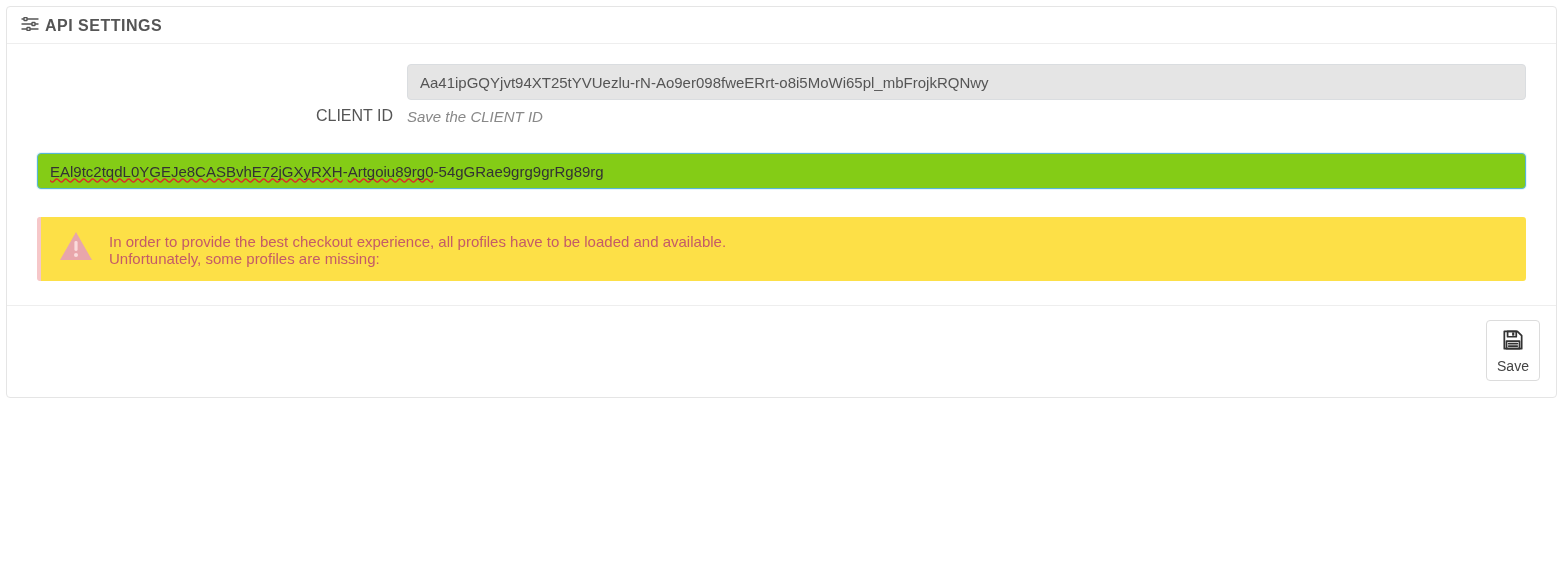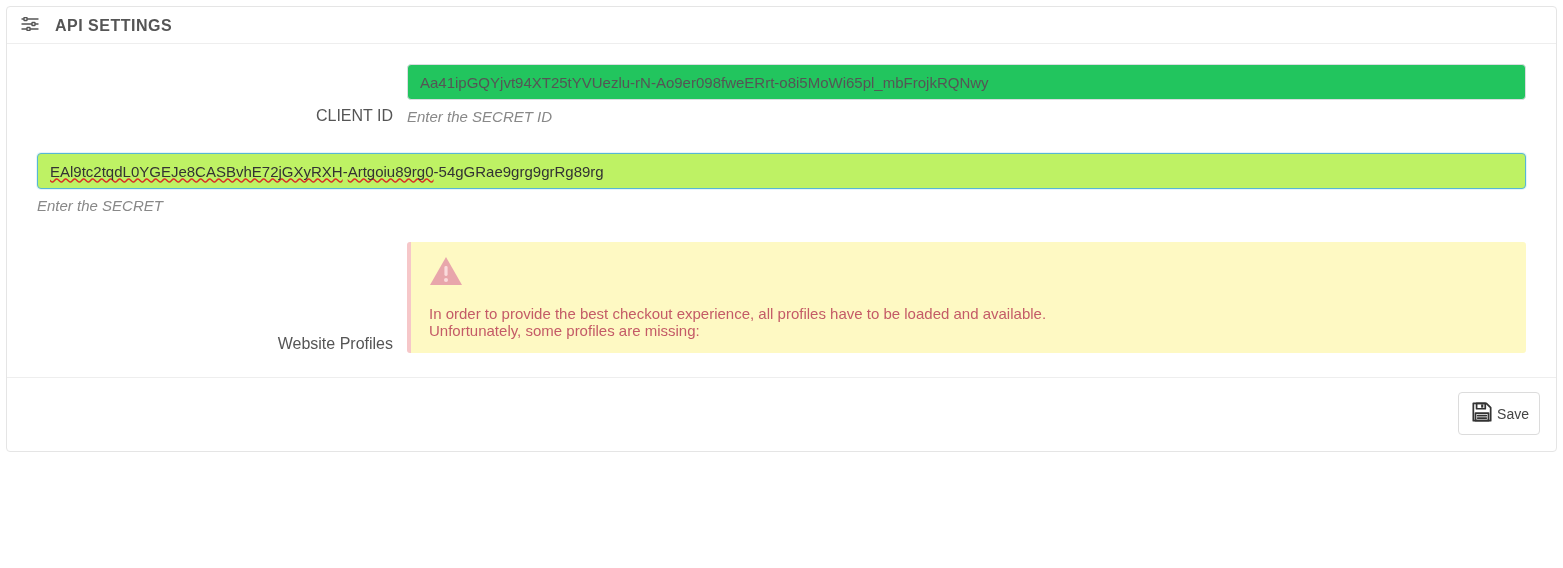--- a/index.html
+++ b/index.html
@@ -13,21 +13,21 @@
   .panel {
     margin: 6px;
     border: 1px solid #e5e5e5;
     border-radius: 4px;
     width: 1551px;
     background: #fff;
   }
   .panel-header {
     display: flex;
     align-items: flex-end;
-    gap: 16px;
+    gap: 6px;
     padding: 10px 14px 8px 14px;
     border-bottom: 1px solid #eee;
   }
   .panel-title {
     font-size: 16px;
     font-weight: 600;
     letter-spacing: .5px;
     color: #555;
   }
   .panel-body {
@@ -50,47 +50,46 @@
   .form-field {
     flex: 1;
     min-width: 0;
   }
   .text-input {
     width: 100%;
     height: 36px;
     padding: 6px 12px;
     font-size: 15px;
     color: #555;
-    background: #22c55e;
+    background: #e5e5e5;
     border: 1px solid #dadde0;
     border-radius: 4px;
     font-family: inherit;
   }
   .text-input.focused {
-    background: #bef264;
+    background: #84cc16;
     border: 1px solid #56b7d6;
     box-shadow: 0 0 0 1px rgba(86,183,214,.15);
     color: #333;
   }
   .help-text {
     margin-top: 8px;
     font-style: italic;
     font-size: 15px;
     color: #888;
   }
   .alert {
-    background: #fef9c3;
+    background: #fde047;
     border-left: 4px solid #f6c7c9;
     border-radius: 3px;
     padding: 16px 18px 14px 18px;
     color: #c45b67;
     font-size: 15px;
     display: flex;
     gap: 16px;
-    flex-direction: column;
   }
   .alert .alert-icon {
     flex: 0 0 auto;
     margin-top: -2px;
   }
   .alert-body { flex: 1; }
   .alert-body p { margin: 0; }
   .alert-body p.gap { }
   .alert-body ul {
     margin: 6px 0 0 0;
@@ -104,21 +103,21 @@
     display: flex;
     justify-content: flex-end;
   }
   .btn-save {
     border: 1px solid #dcdcdc;
     background: #fff;
     border-radius: 4px;
     padding: 6px 10px 6px 10px;
     cursor: pointer;
     display: flex;
-    flex-direction: row;
+    flex-direction: column;
     align-items: center;
     gap: 2px;
     font-size: 14px;
     color: #444;
     font-family: inherit;
     min-width: 54px;
   }
 
   .spellcheck {
     text-decoration: underline wavy #d93025;
@@ -145,39 +144,37 @@
     </span>
     <span class="panel-title">API SETTINGS</span>
   </div>
 
   <div class="panel-body">
 
     <div class="form-row">
       <div class="form-label">CLIENT ID</div>
       <div class="form-field">
         <input type="text" class="text-input" value="Aa41ipGQYjvt94XT25tYVUezlu-rN-Ao9er098fweERrt-o8i5MoWi65pl_mbFrojkRQNwy" style="">
-        <div class="help-text">Enter the SECRET ID</div>
+        <div class="help-text">Save the CLIENT ID</div>
       </div>
     </div>
 
     <div class="form-row">
       <div class="form-field">
         <div class="text-input focused" contenteditable="true" spellcheck="false" style="display: flex; align-items: center; white-space: nowrap; overflow: hidden;">
           <span class="spellcheck">EAl9tc2tqdL0YGEJe8CASBvhE72jGXyRXH</span>
             <span>-</span>
             <span class="spellcheck">Artgoiu89rg0</span>
             <span>-</span>
             <span>54gGRae9grg9grRg89rg</span>
         </div>
-        <div class="help-text">Enter the SECRET</div>
       </div>
     </div>
 
     <div class="form-row alerts">
-      <div class="form-label">Website Profiles</div>
       <div class="form-field">
         <div class="alert">
           <span class="alert-icon">
             <svg width="34" height="30" viewBox="0 0 34 30">
               <path d="M17 1 L33 29 L1 29 Z" fill="#e8a6ab"></path>
               <rect x="15.4" y="10" width="3.2" height="10" rx="1.4" fill="#fadbdc"></rect>
               <circle cx="17" cy="24" r="2" fill="#fadbdc"></circle>
             </svg>
           </span>
           <div class="alert-body">

